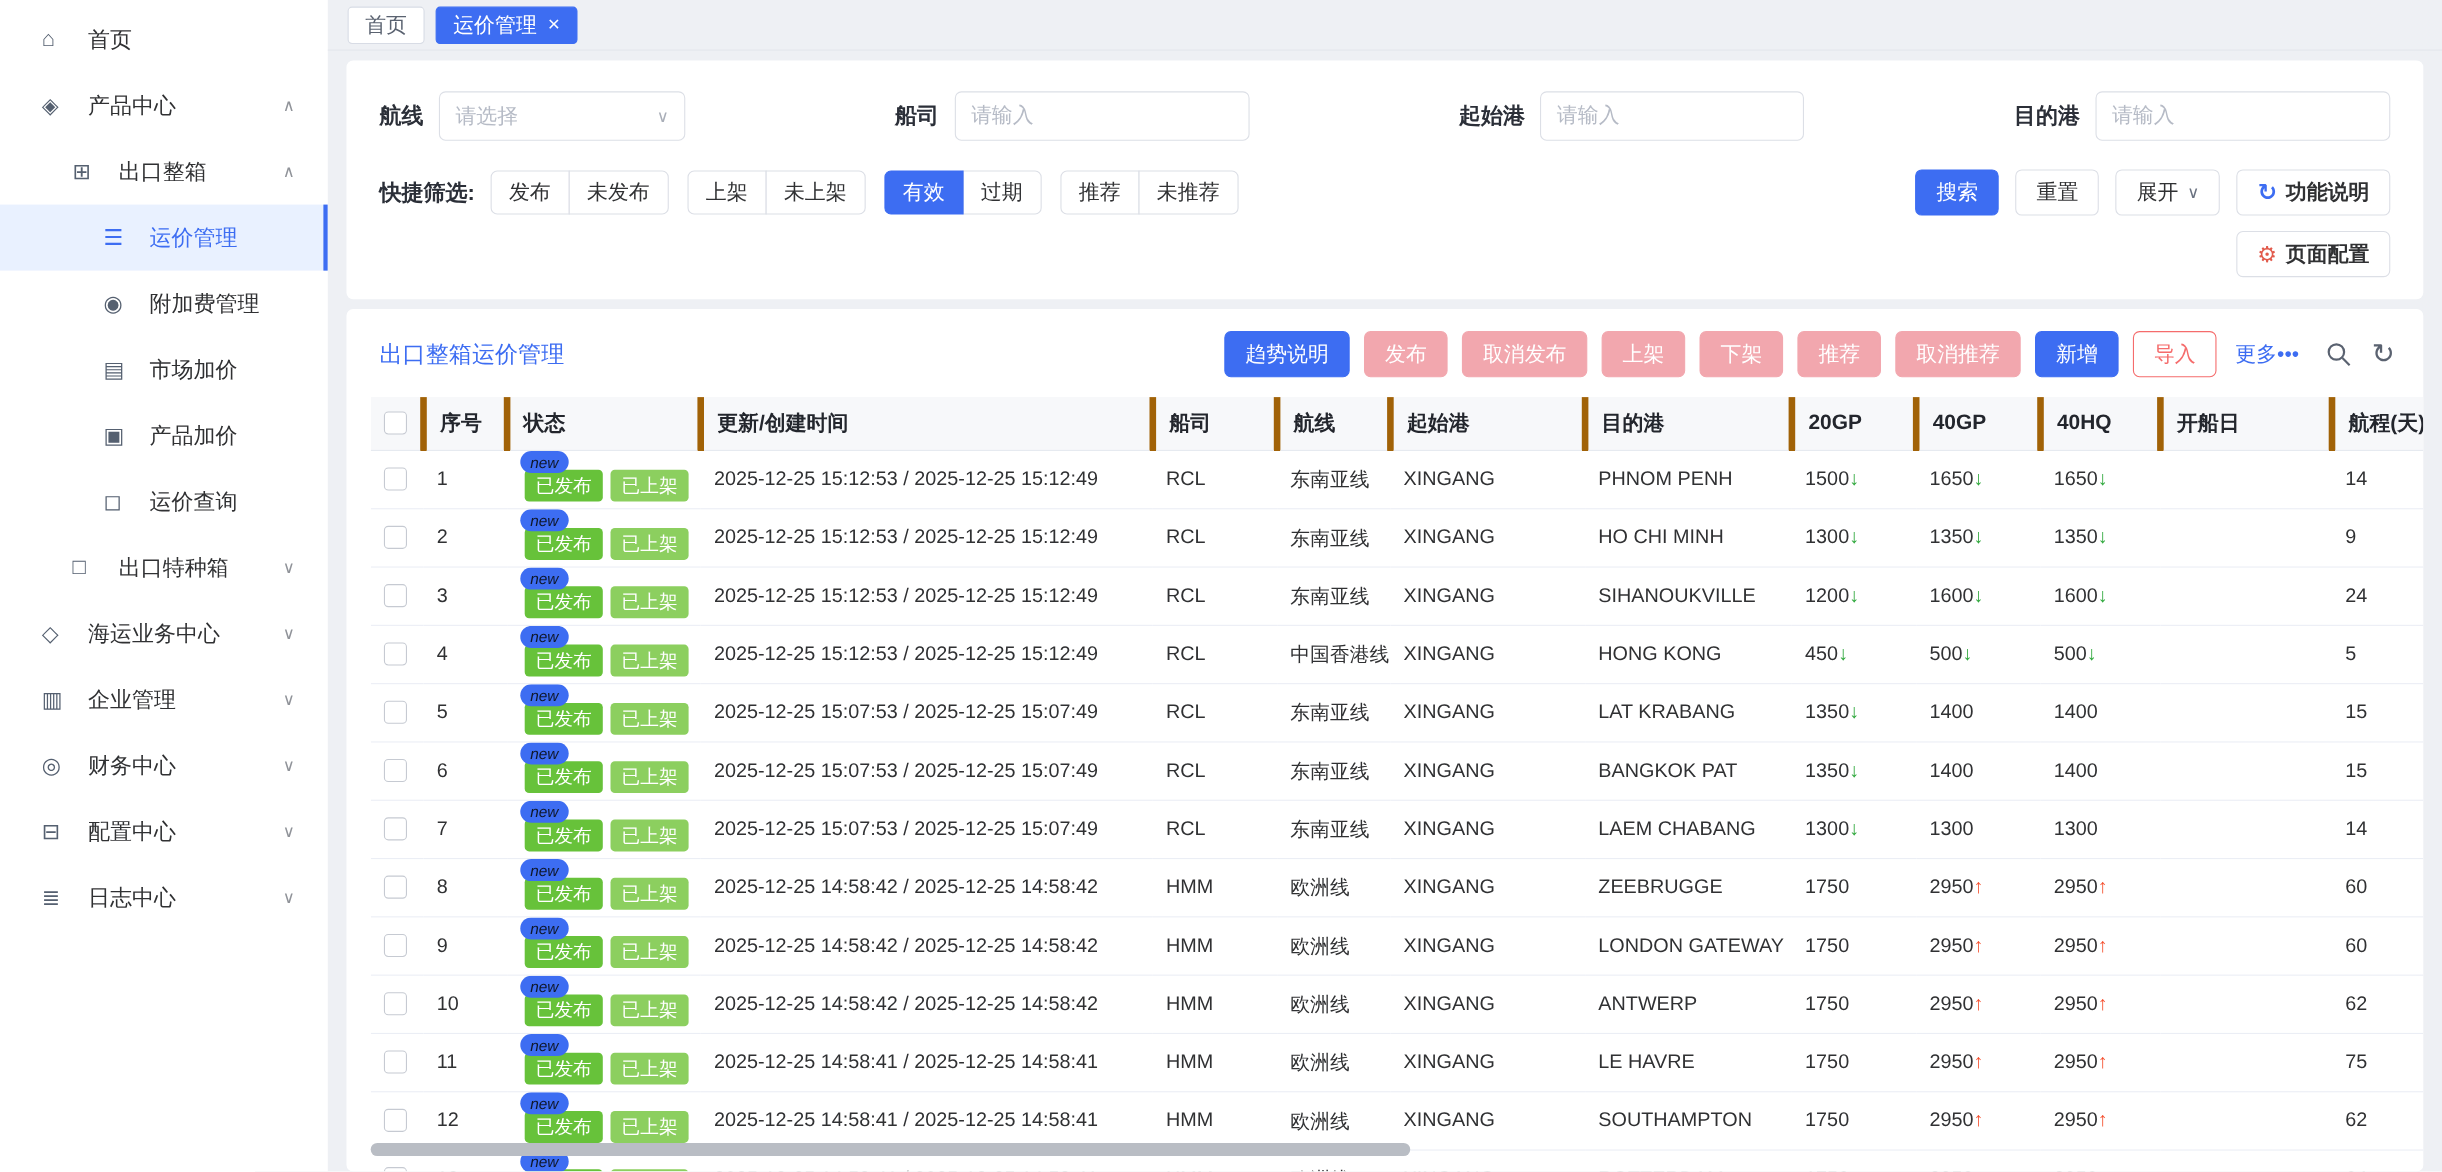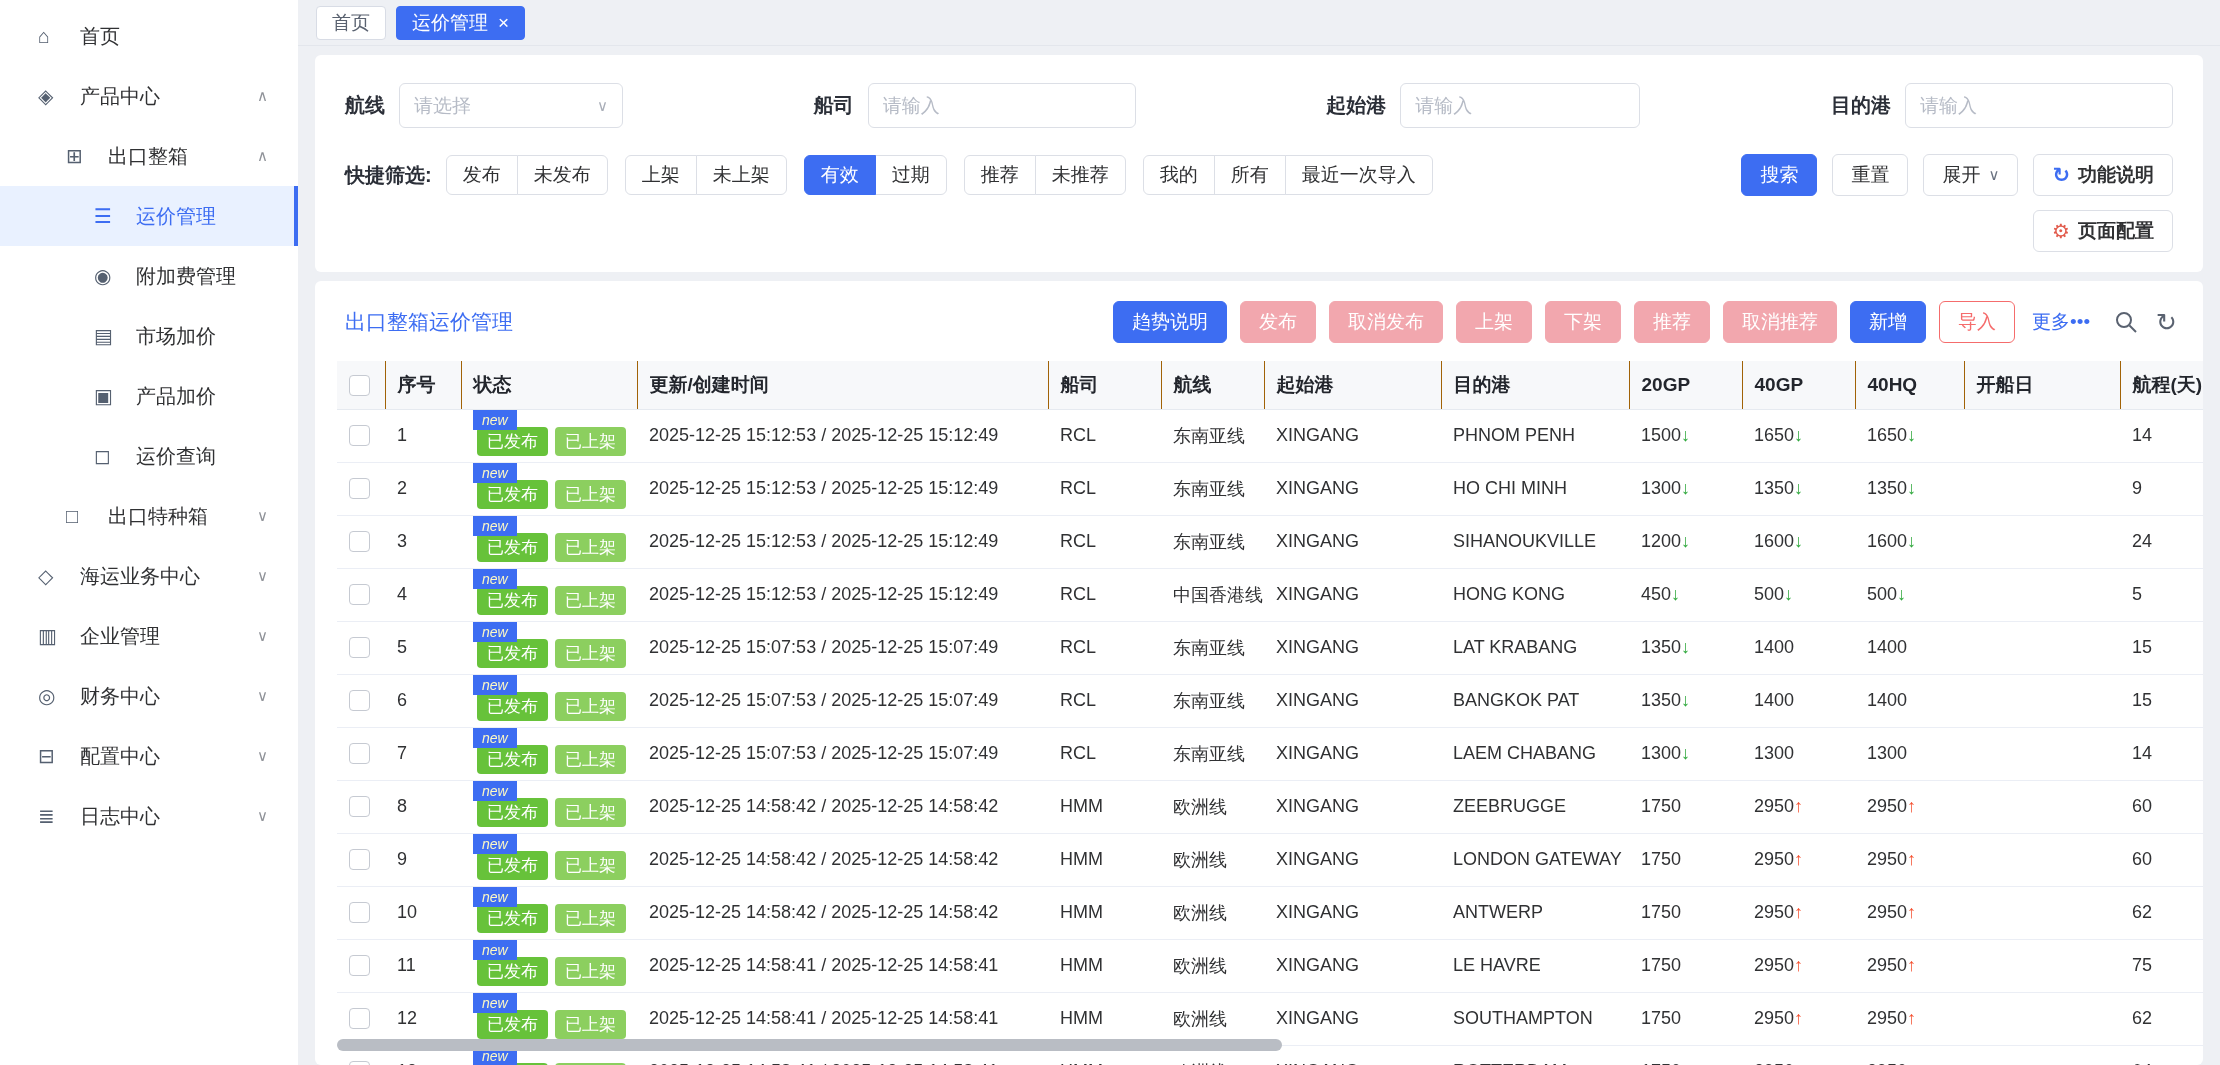--- a/index.html
+++ b/index.html
@@ -60,29 +60,29 @@
   .frow3 { display:flex; justify-content:flex-end; margin-top:14px; }
   
   .table-card { background:#fff; border-radius:6px; margin-top:9px; flex:1; min-height:0; padding-top:20px; display:flex; flex-direction:column; position:relative; overflow:hidden; }
   .card-head { display:flex; align-items:center; padding:0 26px 0 30px; margin-bottom:18px; flex-shrink:0; }
   .card-title { color:#3d6df2; font-size:21px; font-weight:500; }
   .card-btns { margin-left:auto; display:flex; align-items:center; gap:13px; }
   .tool-ico { font-size:25px; color:#5a6270; cursor:pointer; line-height:1; }
   .tool-ico svg { display:block; }
   .table-wrap { flex:1; margin-left:22px; overflow:hidden; position:relative; min-height:0; }
   table { border-collapse:collapse; table-layout:fixed; width:1943px; }
-  th { height:48px; background:#f7f8fa; font-size:19px; font-weight:700; text-align:left; padding:0 12px; border-bottom:1px solid #e6eaf0; border-right:1px solid #a16207; white-space:nowrap; overflow:hidden; color:#23262d; }
+  th { height:48px; background:#f7f8fa; font-size:19px; font-weight:700; text-align:left; padding:0 12px; border-bottom:1px solid #e6eaf0; border-right:6px solid #a16207; white-space:nowrap; overflow:hidden; color:#23262d; }
   th:last-child { border-right:none; }
   td { height:52px; border-bottom:1px solid #ebeef5; font-size:18px; padding:0 12px; white-space:nowrap; overflow:hidden; color:#303133; }
   .chk { width:21px; height:21px; border:1px solid #c6cad2; border-radius:4px; background:#fff; display:inline-block; vertical-align:middle; cursor:pointer; }
   .status-td .sw { position:relative; height:52px; display:flex; align-items:flex-end; padding-bottom:6px; padding-left:4px; }
   .badge { height:29px; line-height:29px; padding:0 10px; border-radius:4px; color:#fff; font-size:17px; display:inline-block; }
   .badge.pub { background:#67c23a; }
   .badge.list { background:#8ccf5f; margin-left:7px; }
-  .new-pill { position:absolute; top:0; left:0; background:#3d6df2; color:#fef9c3; font-size:14px; font-style:italic; height:20px; line-height:20px; padding:0 9px; border-radius:0; z-index:2; }
+  .new-pill { position:absolute; top:0; left:0; background:#3d6df2; color:#0f172a; font-size:14px; font-style:italic; height:20px; line-height:20px; padding:0 9px; border-radius:10px; z-index:2; }
   .up { color:#f5502f; font-weight:700; }
   .down { color:#2fa83c; font-weight:700; }
   .hscroll { position:absolute; left:22px; bottom:14px; width:945px; height:12px; background:#b9bdc4; border-radius:6px; z-index:5; cursor:pointer; }
 </style>
 </head>
 <body>
 
 <div class="sidebar">
     <div class="side-item l1">
       <span class="ico">⌂</span>
@@ -197,25 +197,20 @@
               <button class="segbtn">上架</button>
               <button class="segbtn">未上架</button>
             </div>
             <div class="seg">
               <button class="segbtn sel">有效</button>
               <button class="segbtn">过期</button>
             </div>
             <div class="seg">
               <button class="segbtn">推荐</button>
               <button class="segbtn">未推荐</button>
-            </div>
-            <div class="seg">
-              <button class="segbtn">我的</button>
-              <button class="segbtn">所有</button>
-              <button class="segbtn">最近一次导入</button>
             </div>
           </div>
         <div class="fright">
           <button class="btn primary">搜索</button>
           <button class="btn">重置</button>
           <button class="btn">
               <span>展开</span>
               <span class="caret">∨</span>
             </button>
           <button class="btn bold">

